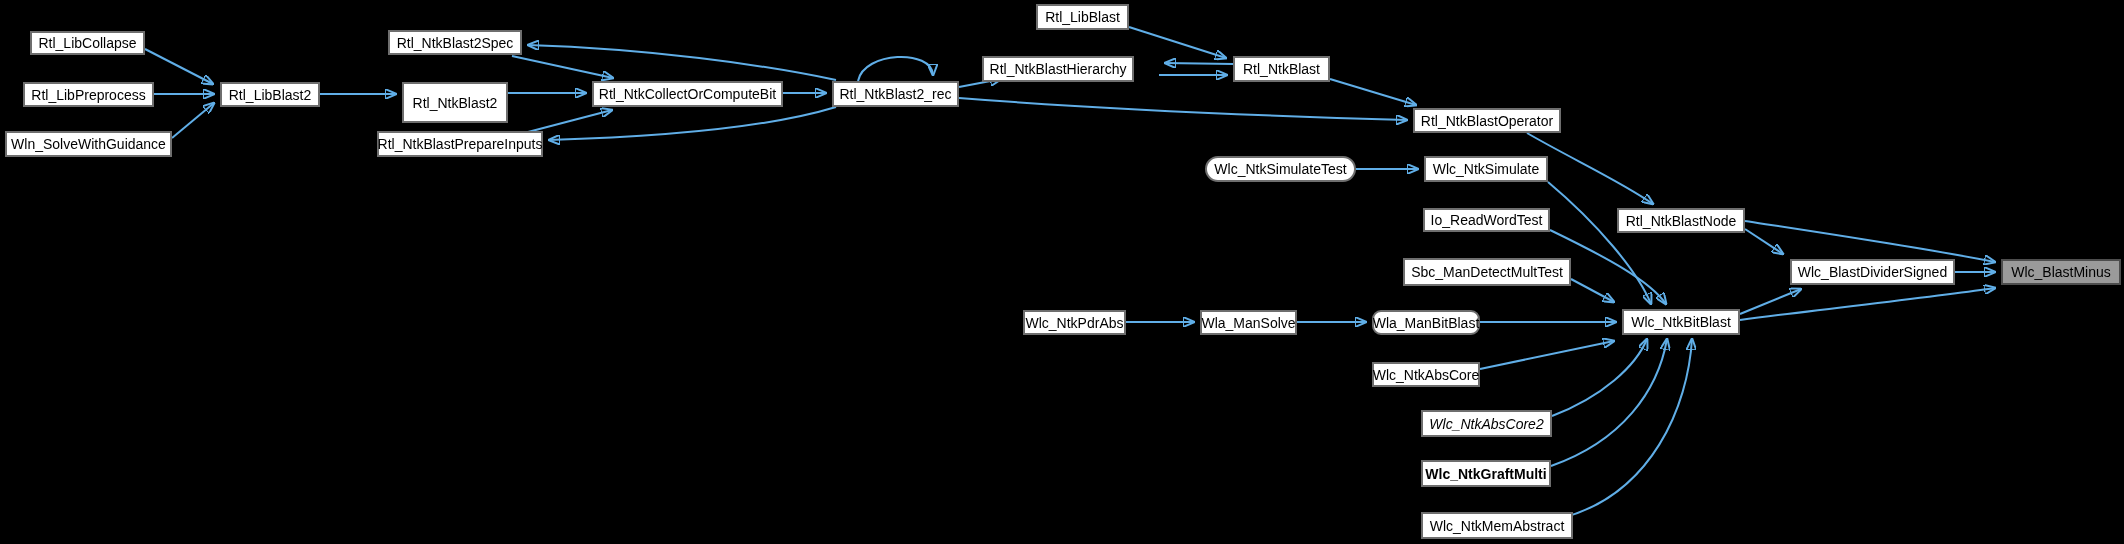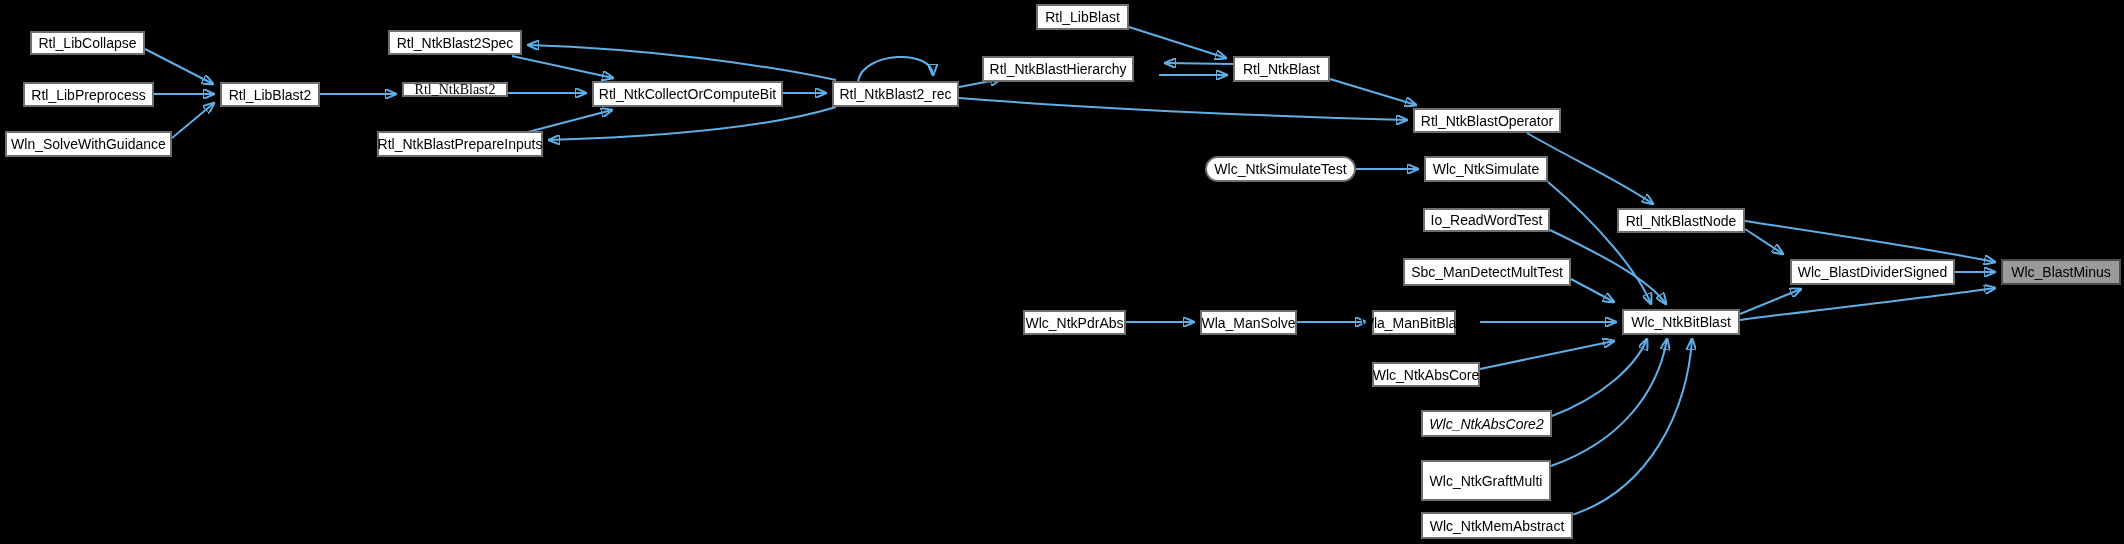--- a/index.html
+++ b/index.html
@@ -87,37 +87,37 @@
         <path d="M1745,221 C1830,234 1930,249 1995,262" marker-end="url(#arrow)"></path>
         <path d="M1955,272 L1995,272" marker-end="url(#arrow)"></path>
       </g>
   </svg>
   <div id="node-layer">
       <div class="node" style="left: 30px; top: 31px; width: 115px; height: 24px;">Rtl_LibCollapse</div>
       <div class="node" style="left: 23px; top: 82px; width: 131px; height: 25px;">Rtl_LibPreprocess</div>
       <div class="node" style="left: 5px; top: 131px; width: 167px; height: 26px;">Wln_SolveWithGuidance</div>
       <div class="node" style="left: 220px; top: 82px; width: 100px; height: 25px;">Rtl_LibBlast2</div>
       <div class="node" style="left: 388px; top: 30px; width: 134px; height: 25px;">Rtl_NtkBlast2Spec</div>
-      <div class="node" style="left: 402px; top: 82px; width: 106px; height: 15px; font-family: Liberation Serif, serif;">Rtl_NtkBlast2</div>
+      <div class="node" style="left: 402px; top: 82px; width: 106px; height: 41px;">Rtl_NtkBlast2</div>
       <div class="node" style="left: 377px; top: 131px; width: 166px; height: 26px;">Rtl_NtkBlastPrepareInputs</div>
       <div class="node" style="left: 592px; top: 81px; width: 191px; height: 26px;">Rtl_NtkCollectOrComputeBit</div>
       <div class="node" style="left: 832px; top: 81px; width: 127px; height: 26px;">Rtl_NtkBlast2_rec</div>
       <div class="node" style="left: 1036px; top: 4px; width: 93px; height: 26px;">Rtl_LibBlast</div>
       <div class="node" style="left: 982px; top: 56px; width: 152px; height: 26px;">Rtl_NtkBlastHierarchy</div>
       <div class="node" style="left: 1233px; top: 56px; width: 97px; height: 26px;">Rtl_NtkBlast</div>
       <div class="node" style="left: 1413px; top: 108px; width: 148px; height: 25px;">Rtl_NtkBlastOperator</div>
       <div class="node" style="left: 1205px; top: 156px; width: 151px; height: 26px; border-radius: 13px;">Wlc_NtkSimulateTest</div>
       <div class="node" style="left: 1424px; top: 156px; width: 124px; height: 26px;">Wlc_NtkSimulate</div>
       <div class="node" style="left: 1423px; top: 208px; width: 127px; height: 24px;">Io_ReadWordTest</div>
       <div class="node" style="left: 1403px; top: 258px; width: 168px; height: 28px;">Sbc_ManDetectMultTest</div>
       <div class="node" style="left: 1617px; top: 208px; width: 128px; height: 25px;">Rtl_NtkBlastNode</div>
       <div class="node" style="left: 1023px; top: 310px; width: 103px; height: 25px;">Wlc_NtkPdrAbs</div>
       <div class="node" style="left: 1200px; top: 310px; width: 97px; height: 25px;">Wla_ManSolve</div>
-      <div class="node" style="left: 1372px; top: 310px; width: 84px; height: 25px;">Wla_ManBitBlast</div>
+      <div class="node" style="left: 1372px; top: 310px; width: 108px; height: 25px; border-radius: 9px;">Wla_ManBitBlast</div>
       <div class="node" style="left: 1372px; top: 362px; width: 108px; height: 25px;">Wlc_NtkAbsCore</div>
       <div class="node" style="left: 1421px; top: 410px; width: 131px; height: 27px; font-style: italic;">Wlc_NtkAbsCore2</div>
-      <div class="node" style="left: 1421px; top: 460px; width: 130px; height: 41px;">Wlc_NtkGraftMulti</div>
+      <div class="node" style="left: 1421px; top: 460px; width: 130px; height: 27px; font-weight: bold;">Wlc_NtkGraftMulti</div>
       <div class="node" style="left: 1410px; top: 512px; width: 152px; height: 27px; margin-left: 11px;">Wlc_NtkMemAbstract</div>
       <div class="node" style="left: 1622px; top: 309px; width: 118px; height: 26px;">Wlc_NtkBitBlast</div>
       <div class="node" style="left: 1790px; top: 259px; width: 165px; height: 26px;">Wlc_BlastDividerSigned</div>
       <div class="node highlight" style="left: 2001px; top: 259px; width: 120px; height: 26px;">Wlc_BlastMinus</div>
     </div>
 </div>
 
 </body></html>

